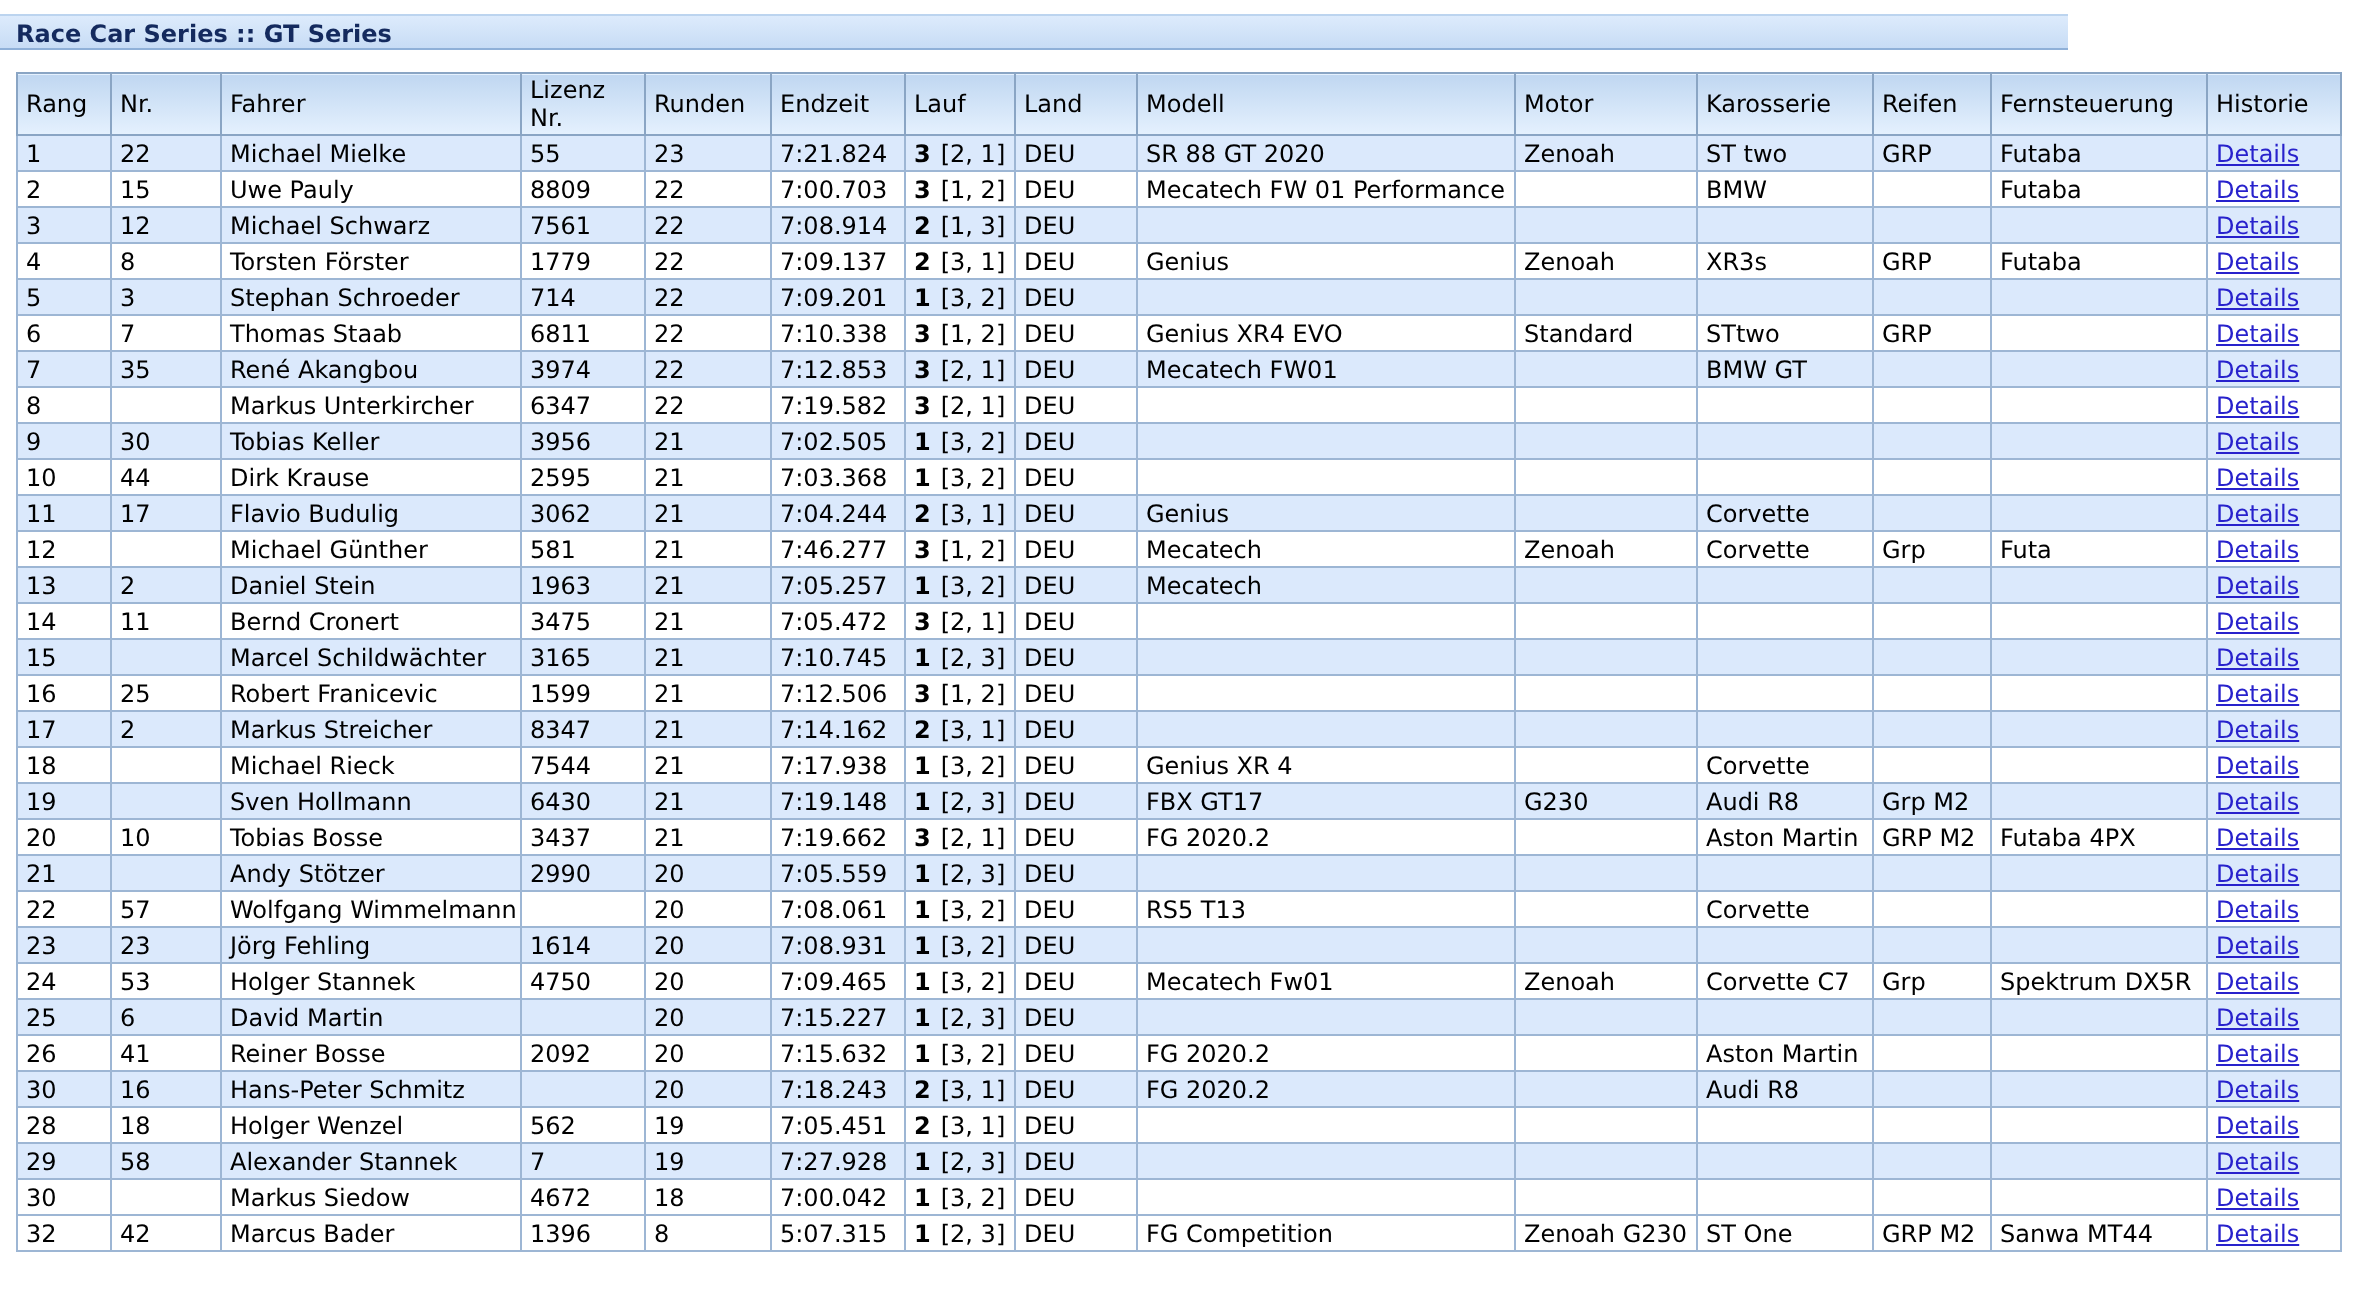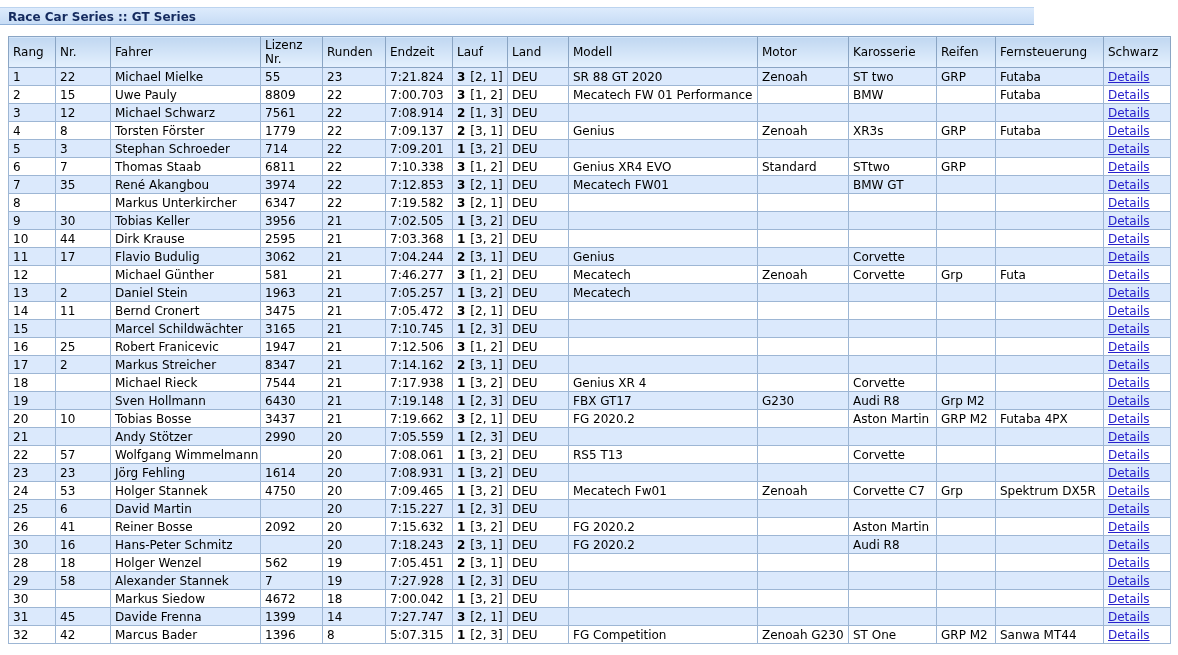--- a/index.html
+++ b/index.html
@@ -96,21 +96,21 @@
         <th>Lizenz Nr.</th>
         <th>Runden</th>
         <th>Endzeit</th>
         <th>Lauf</th>
         <th>Land</th>
         <th>Modell</th>
         <th>Motor</th>
         <th>Karosserie</th>
         <th>Reifen</th>
         <th>Fernsteuerung</th>
-        <th>Schwarz</th>
+        <th>Historie</th>
       </tr>
     </thead>
     <tbody>
         <tr class="alt">
           <td>1</td>
           <td>22</td>
           <td>Michael Mielke</td>
           <td>55</td>
           <td>23</td>
           <td>7:21.824</td>
@@ -344,21 +344,21 @@
           <td></td>
           <td></td>
           <td></td>
           <td></td>
           <td><a href="#" class="details">Details</a></td>
         </tr>
         <tr>
           <td>16</td>
           <td>25</td>
           <td>Robert Franicevic</td>
-          <td>1947</td>
+          <td>1599</td>
           <td>21</td>
           <td>7:12.506</td>
           <td><span class="lauf-num">3</span><span class="lauf-heats">[1, 2]</span></td>
           <td>DEU</td>
           <td></td>
           <td></td>
           <td></td>
           <td></td>
           <td></td>
           <td><a href="#" class="details">Details</a></td>
@@ -580,36 +580,20 @@
           <td>7:00.042</td>
           <td><span class="lauf-num">1</span><span class="lauf-heats">[3, 2]</span></td>
           <td>DEU</td>
           <td></td>
           <td></td>
           <td></td>
           <td></td>
           <td></td>
           <td><a href="#" class="details">Details</a></td>
         </tr>
-        <tr class="alt">
-          <td>31</td>
-          <td>45</td>
-          <td>Davide Frenna</td>
-          <td>1399</td>
-          <td>14</td>
-          <td>7:27.747</td>
-          <td><span class="lauf-num">3</span><span class="lauf-heats">[2, 1]</span></td>
-          <td>DEU</td>
-          <td></td>
-          <td></td>
-          <td></td>
-          <td></td>
-          <td></td>
-          <td><a href="#" class="details">Details</a></td>
-        </tr>
         <tr>
           <td>32</td>
           <td>42</td>
           <td>Marcus Bader</td>
           <td>1396</td>
           <td>8</td>
           <td>5:07.315</td>
           <td><span class="lauf-num">1</span><span class="lauf-heats">[2, 3]</span></td>
           <td>DEU</td>
           <td>FG Competition</td>

